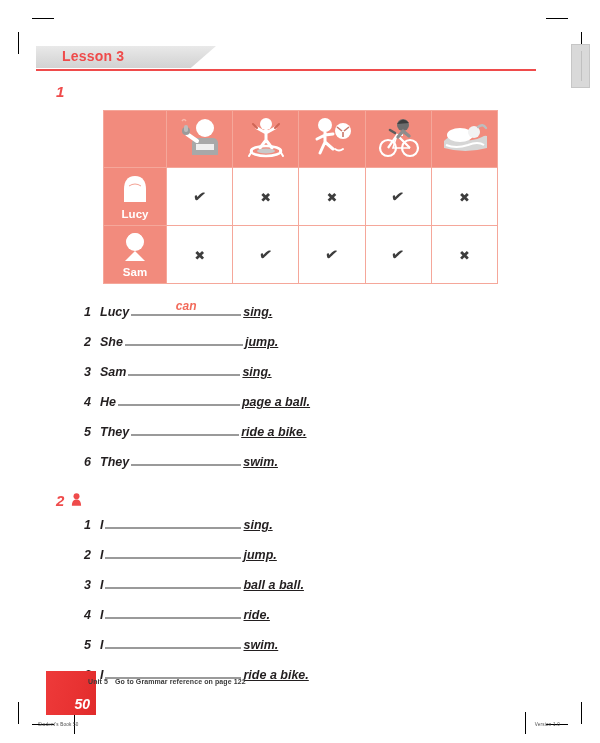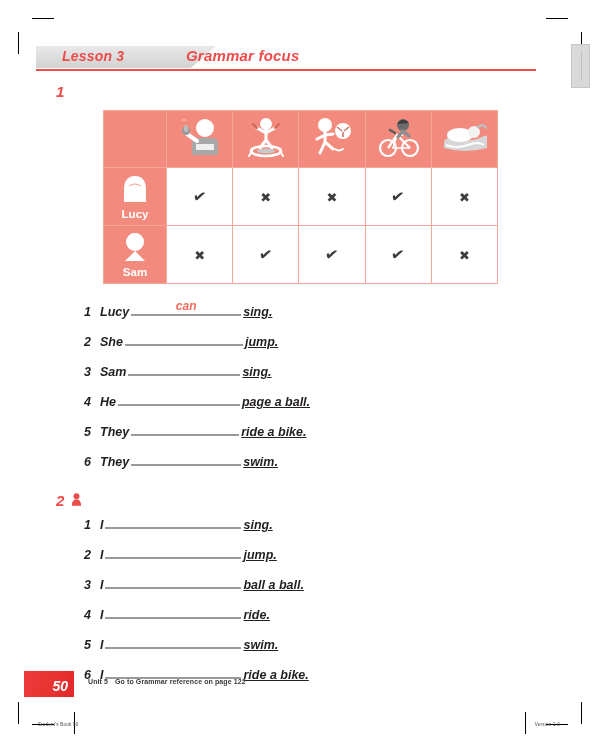--- a/index.html
+++ b/index.html
@@ -60,21 +60,20 @@
     height: 22px;
     background: linear-gradient(180deg,#e9e9e9 0%, #dcdcdc 55%, #d2d2d2 100%);
     clip-path: polygon(0 0, 100% 0, 86% 100%, 0 100%);
   }
   .lesson-bar .lesson-label {
     position: absolute;
     left: 26px;
     top: 2px;
     font-size: 14px;
     font-weight: bold;
-    font-style: italic;
     color: #ef4b4b;
     letter-spacing: .2px;
     text-align: right;
   }
   .lesson-bar .focus-label {
     position: absolute;
     left: 150px;
     top: 1px;
     font-size: 15px;
     font-weight: bold;
@@ -194,24 +193,24 @@
     font-size: 12px;
     font-weight: bold;
     font-style: italic;
     color: #f26a5a;
   }
   .q-tail { flex: none; text-decoration: underline; }
 
   
   .pg-badge {
     position: absolute;
-    left: 24px;
+    left: 46px;
     top: 671px;
     width: 50px;
-    height: 26px;
+    height: 44px;
     background: linear-gradient(105deg,#ee3a3a 0%, #e83232 60%, #e02a2a 100%);
   }
   .pg-badge span {
     position: absolute;
     right: 6px;
     bottom: 3px;
     color: #ffffff;
     font-size: 14px;
     font-weight: bold;
     font-style: italic;
@@ -260,21 +259,20 @@
 <div class="crop crop-h" style="right:32px; top:724px;"></div>
 <div class="crop crop-v" style="right:18px; top:702px;"></div>
 <div class="tick-rule" style="left:74px; top:712px; height:22px;"></div>
 <div class="tick-rule" style="right:74px; top:712px; height:22px;"></div>
 
 <div class="edge-tab"></div>
 
 <div class="lesson-bar">
   <div class="grey-slab"></div>
   <div class="lesson-label">Lesson 3</div>
-  <div class="focus-label">Grammar focus</div>
   <div class="rule"></div>
 </div>
 
 <div class="ex-head" style="left:56px; top:83px;">
   <span class="ex-num">1</span>
 </div>
 
 <table class="tbl">
   <tbody>
       <tr>

